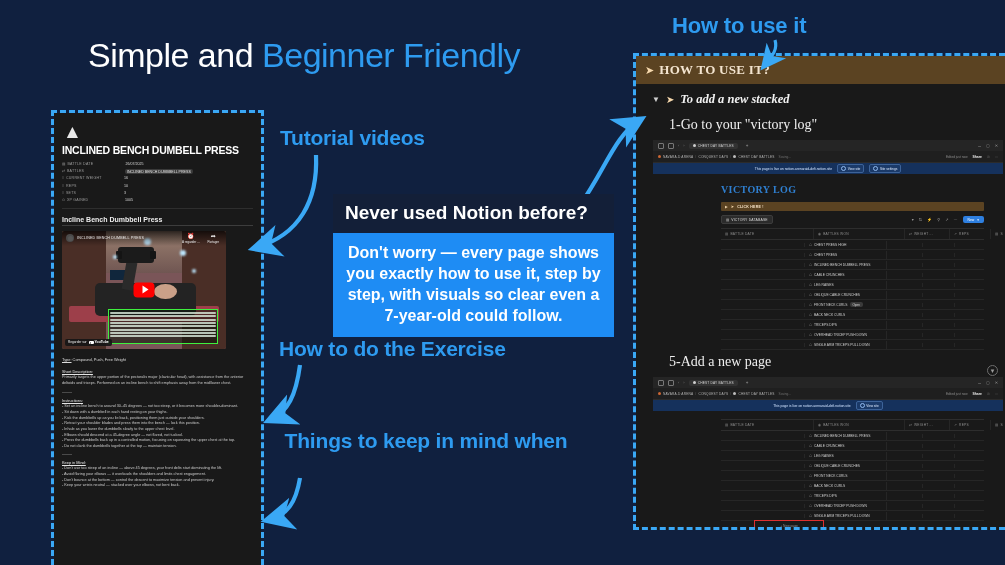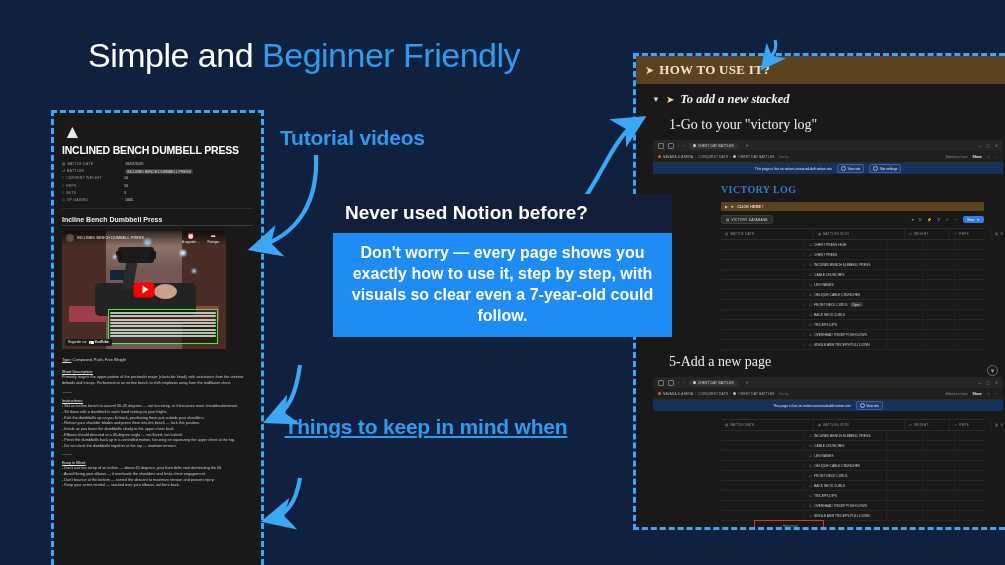--- a/index.html
+++ b/index.html
@@ -20,21 +20,21 @@
   .headline .accent{color:#2e9bf0;}
 
   
   .anno{
     position:absolute;color:#2e9bf0;font-weight:bold;
     font-size:21px;line-height:1.18;letter-spacing:-0.2px;
   }
   #anno-howtouse{left:672px;top:13px;font-size:22px;}
   #anno-tutorial{left:280px;top:126px;}
   #anno-howtodo{left:279px;top:337px;}
-  #anno-keepinmind{left:276px;top:415px;text-align:center;width:300px;text-decoration:underline;}
+  #anno-keepinmind{left:276px;top:429px;text-align:center;width:300px;}
 
   
   .dashed{
     position:absolute;
     border:3px dashed #3aa8f5;
     box-sizing:border-box;
   }
   #frame-left{left:51px;top:110px;width:213px;height:455px;border-bottom:none;}
   #frame-right{left:633px;top:53px;width:372px;height:477px;border-right:none;}
 
@@ -244,21 +244,21 @@
 
   
   .scrolldot{
     position:absolute;right:7px;top:309px;width:9px;height:9px;border-radius:50%;
     border:1px solid #6d6d6d;color:#9d9d9d;font-size:7px;display:flex;
     align-items:center;justify-content:center;z-index:6;
   }
 
   
   #infocard{
-    position:absolute;left:333px;top:194px;width:339px;
+    position:absolute;left:333px;top:194px;width:281px;
     z-index:8;
   }
   .ic-head{
     background:#131f38;color:#ffffff;font-weight:bold;font-size:19px;
     padding:8px 12px 9px 12px;box-sizing:border-box;
   }
   .ic-body{
     background:#1e8cf4;color:#ffffff;font-weight:bold;font-size:16px;
     line-height:1.32;text-align:center;padding:9px 11px 11px 11px;box-sizing:border-box;
   }
@@ -268,21 +268,23 @@
 </style>
 </head>
 <body>
 
 <div class="stage">
 
   <div class="headline">
     <span>Simple and </span><span class="accent">Beginner Friendly</span>
   </div>
 
+  <div class="anno" id="anno-howtouse">How to use it</div>
   <div class="anno" id="anno-tutorial">Tutorial videos</div>
+  <div class="anno" id="anno-howtodo">How to do the Exercise</div>
   <div class="anno" id="anno-keepinmind">
     <div>Things to keep in mind when</div>
   </div>
 
   <div id="left-page">
     <div class="lp-pad">
       <div class="chev">▲</div>
       <div class="lp-title">INCLINED BENCH DUMBELL PRESS</div>
 
       <div class="prop-row">

